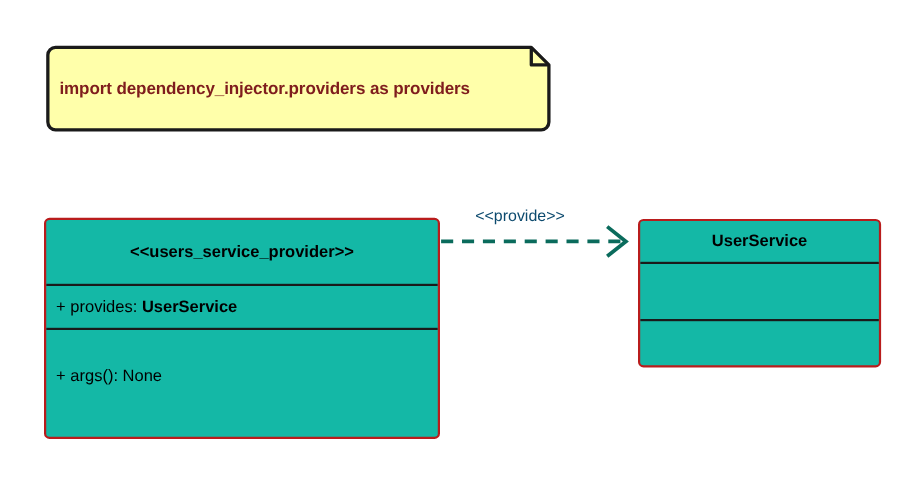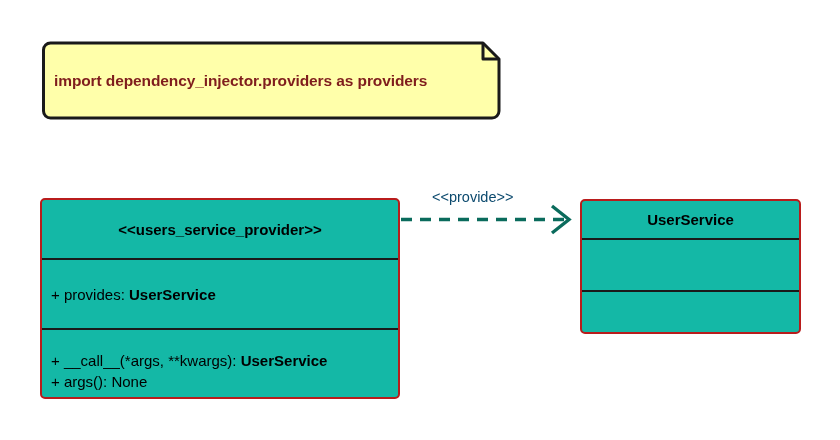--- a/index.html
+++ b/index.html
@@ -96,21 +96,21 @@
   }
 
   
   #provider-class {
     left: 40px;
     top: 198px;
     width: 360px;
     height: 201px;
   }
   #provider-class .c1 { height: 58px; }
-  #provider-class .c2 { height: 70px; }
+  #provider-class .c2 { height: 40px; }
   #provider-class .c3 { height: 84px; }
 
   
   #service-class {
     left: 580px;
     top: 199px;
     width: 221px;
     height: 135px;
   }
   #service-class .c1 {
@@ -172,24 +172,20 @@
   <div class="compartment c2 cmp-body">
     <div class="row">
       <span>+</span>
       <span>provides: </span><b>UserService</b>
     </div>
   </div>
 
   <div class="compartment c3 cmp-body">
     <div class="row">
       <span>+</span>
-      <span>__call__(*args, **kwargs): </span><b>UserService</b>
-    </div>
-    <div class="row">
-      <span>+</span>
       <span>args(): None</span>
     </div>
   </div>
 </div>
 
 <div class="uml-class" id="service-class">
   <div class="compartment c1">UserService</div>
   <div class="compartment c2 cmp-body"></div>
   <div class="compartment c3 cmp-body"></div>
 </div>

